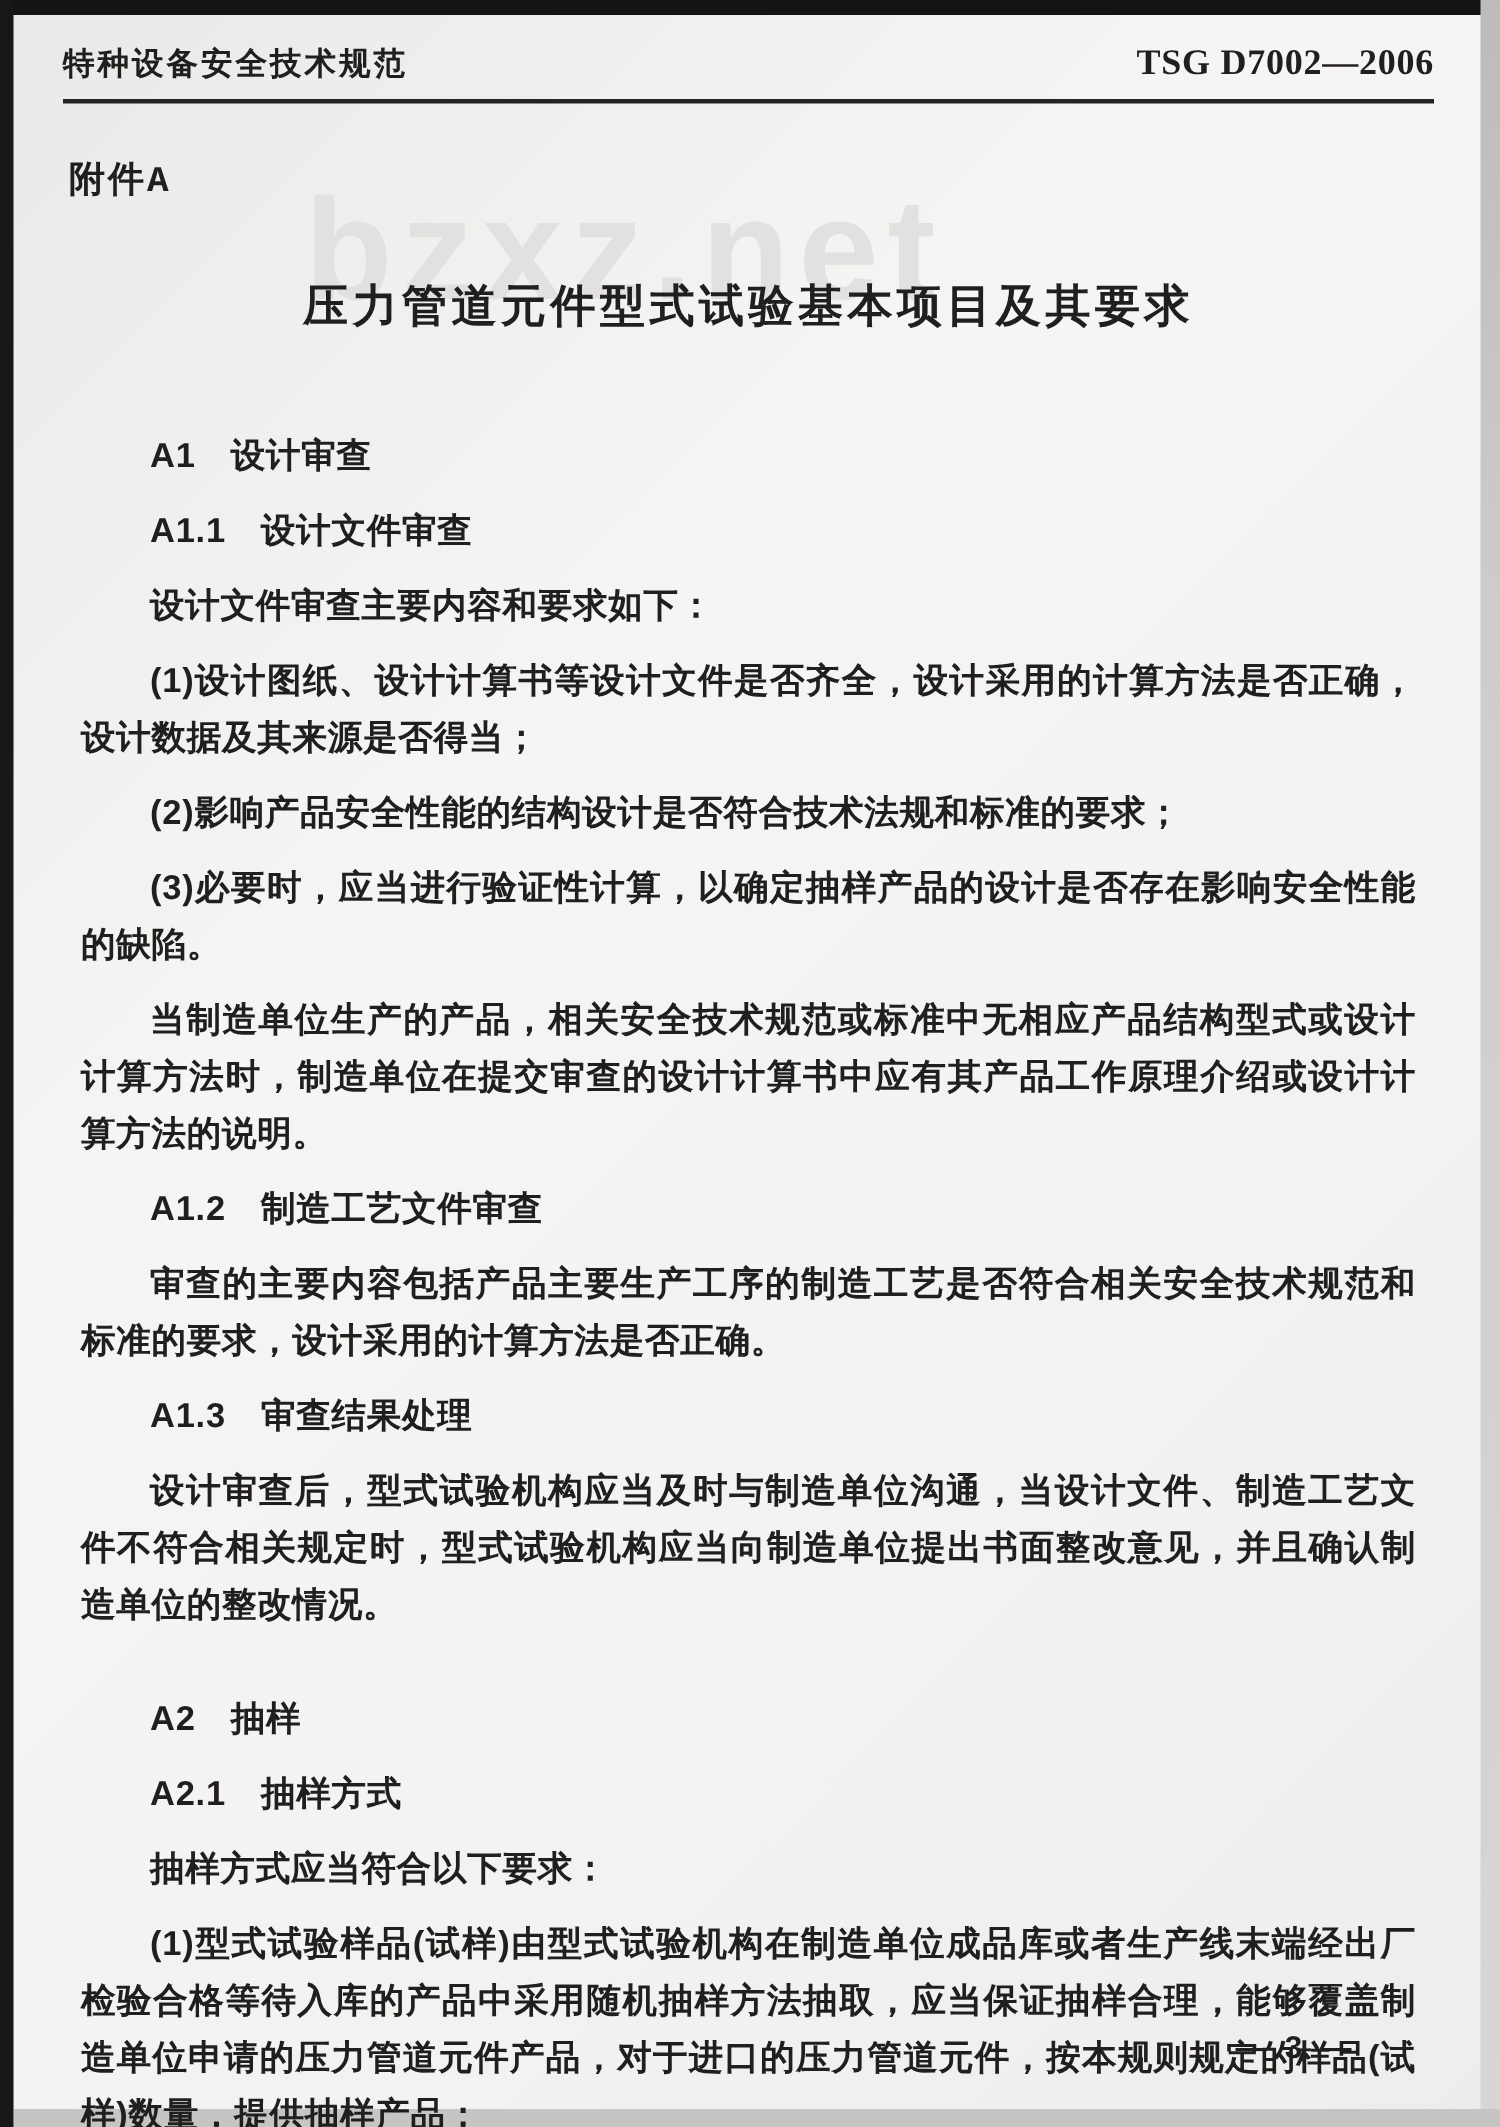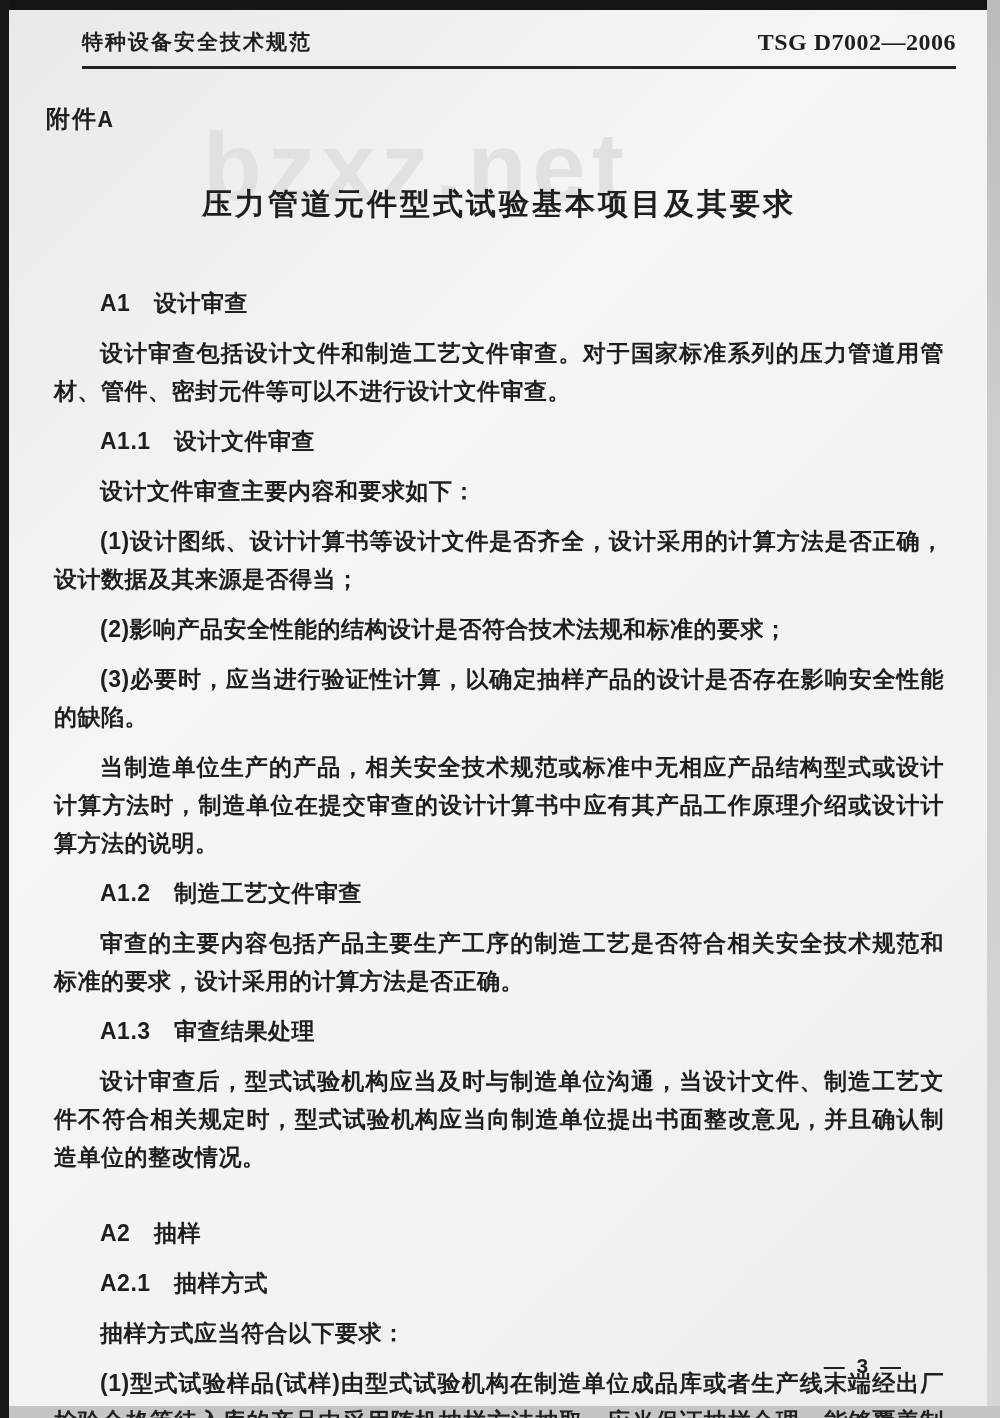--- a/index.html
+++ b/index.html
@@ -25,21 +25,20 @@
   .page-header {
     position: absolute;
     left: 42px;
     right: 44px;
     top: 28px;
     display: flex;
     justify-content: space-between;
     align-items: flex-end;
     padding-bottom: 10px;
     border-bottom: 3px solid #262422;
-    margin-left: 40px;
   }
   .header-left {
     font-size: 21px;
     font-weight: 700;
     letter-spacing: 2px;
   }
   .header-right {
     font-family: "Liberation Serif", "DejaVu Serif", serif;
     font-size: 24px;
     font-weight: 700;
@@ -122,21 +121,20 @@
 </div>
 
 <div class="appendix-label">附件A</div>
 
 <div class="watermark">bzxz.net</div>
 
 <div class="doc-title">压力管道元件型式试验基本项目及其要求</div>
 
 <div class="doc-body">
     <div class="block h">A1　设计审查</div>
-    <div class="block p">设计审查包括设计文件和制造工艺文件审查。对于国家标准系列的压力管道用管材、管件、密封元件等可以不进行设计文件审查。</div>
     <div class="block h">A1.1　设计文件审查</div>
     <div class="block p">设计文件审查主要内容和要求如下：</div>
     <div class="block p">(1)设计图纸、设计计算书等设计文件是否齐全，设计采用的计算方法是否正确，设计数据及其来源是否得当；</div>
     <div class="block p">(2)影响产品安全性能的结构设计是否符合技术法规和标准的要求；</div>
     <div class="block p">(3)必要时，应当进行验证性计算，以确定抽样产品的设计是否存在影响安全性能的缺陷。</div>
     <div class="block p">当制造单位生产的产品，相关安全技术规范或标准中无相应产品结构型式或设计计算方法时，制造单位在提交审查的设计计算书中应有其产品工作原理介绍或设计计算方法的说明。</div>
     <div class="block h">A1.2　制造工艺文件审查</div>
     <div class="block p">审查的主要内容包括产品主要生产工序的制造工艺是否符合相关安全技术规范和标准的要求，设计采用的计算方法是否正确。</div>
     <div class="block h">A1.3　审查结果处理</div>
     <div class="block p">设计审查后，型式试验机构应当及时与制造单位沟通，当设计文件、制造工艺文件不符合相关规定时，型式试验机构应当向制造单位提出书面整改意见，并且确认制造单位的整改情况。</div>

